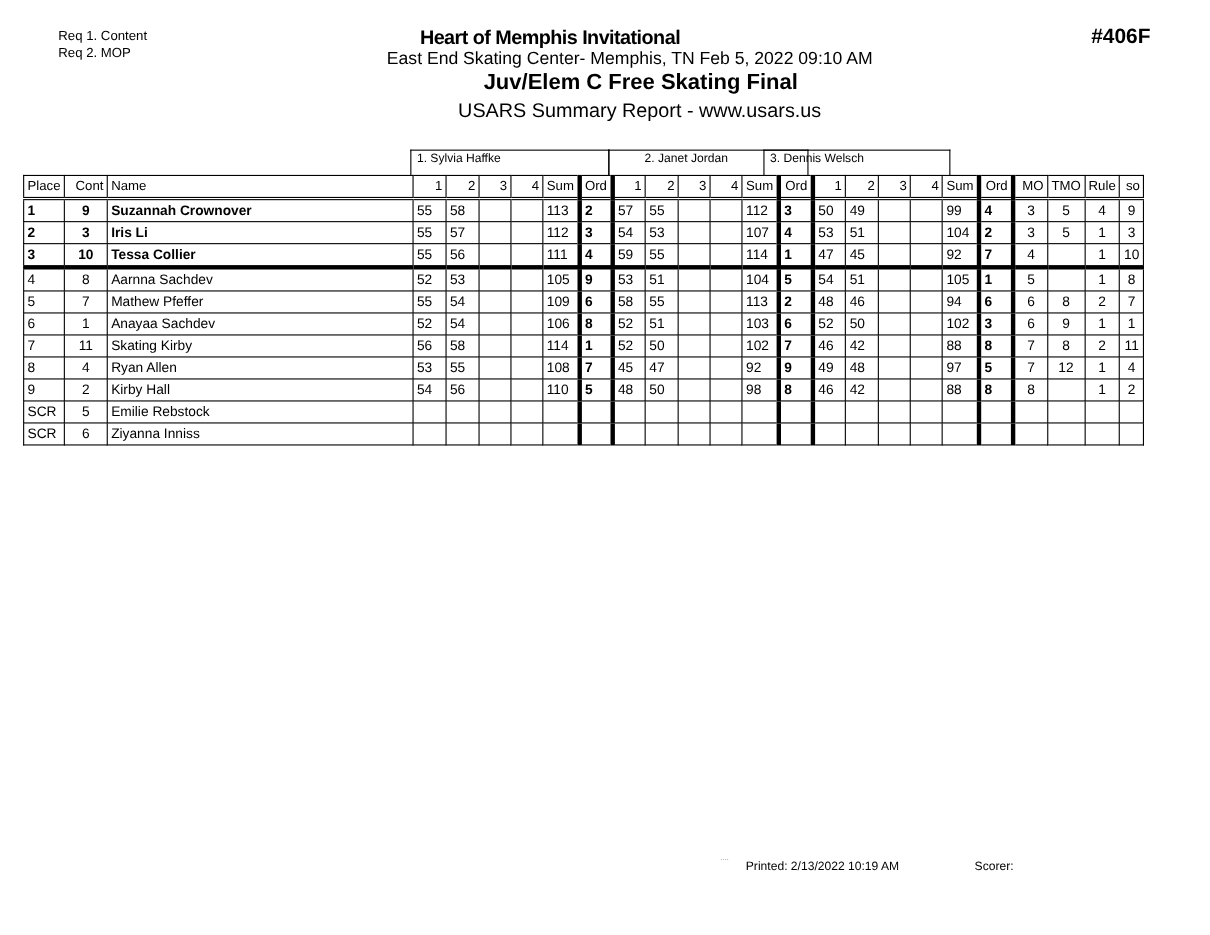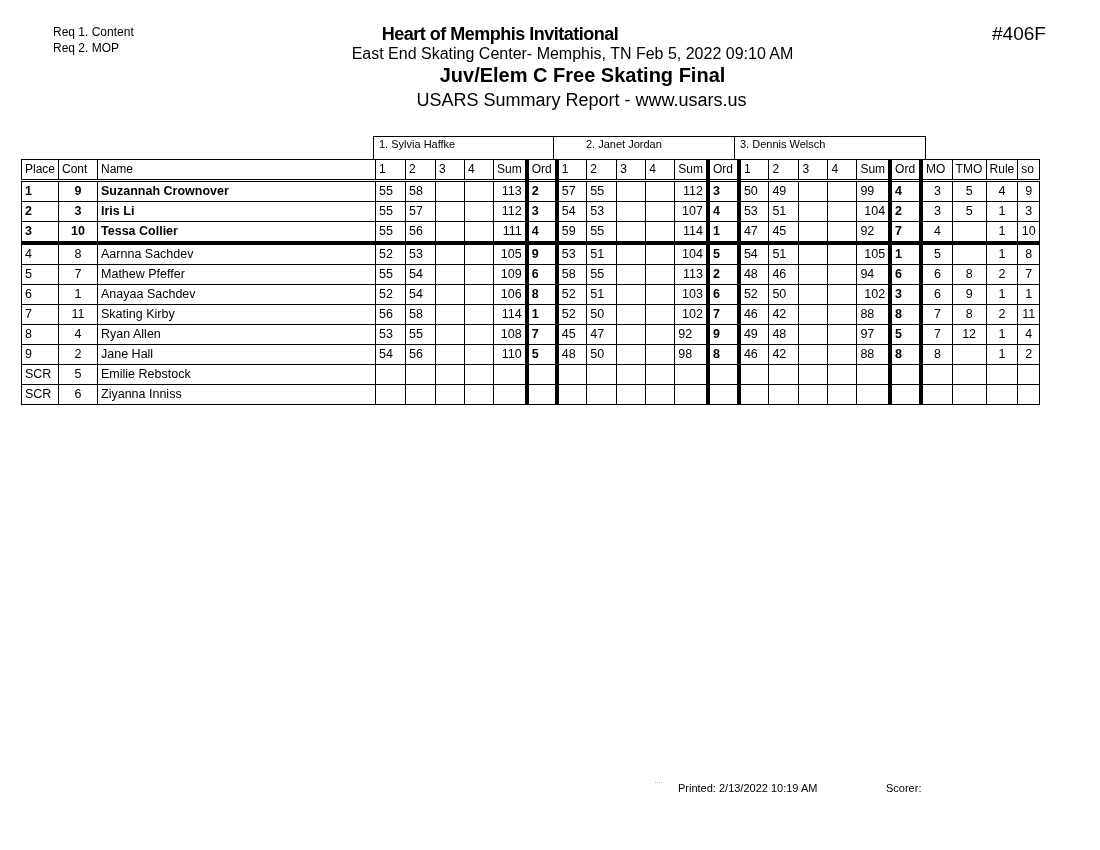--- a/index.html
+++ b/index.html
@@ -4,32 +4,32 @@
 <style>
   html, body { margin:0; padding:0; background:#ffffff; }
   body { width:1100px; height:850px; position:relative; overflow:hidden;
          font-family:"Liberation Sans", sans-serif; color:#000; }
   .abs { position:absolute; white-space:nowrap;margin-left:30px; }
   .req { left:23px; font-size:12px; line-height:15px; }
   .title1 { left:0; width:940px; text-align:center; top:24px; font-size:18px; font-weight:bold; letter-spacing:-0.5px; }
   .title2 { left:0; width:1085px; text-align:center; top:45px; font-size:16px; }
   .title3 { left:0; width:1105px; text-align:center; top:64px; font-size:20px; font-weight:bold; }
   .title4 { left:0; width:1103px; text-align:center; top:90px; font-size:18px; }
-  .event-no { left:962px; top:23px; font-size:19px; font-weight:normal; }
+  .event-no { left:962px; top:23px; font-size:19px; font-weight:bold; }
 
   .judge-box { position:absolute; top:136px; height:24px; border:1px solid #000; border-bottom:none;
                font-size:11px; padding-left:5px; line-height:14px; box-sizing:border-box; }
 
   table.grid { position:absolute; left:21px; top:159px; border-collapse:collapse; table-layout:fixed;padding-left:48px; }
   table.grid td { border:1px solid #000; height:19px; padding:0 3px; font-size:12.5px;
                   line-height:19px; overflow:hidden; white-space:nowrap; box-sizing:border-box; }
-  table.grid tr.hdr td { height:18px; font-size:12px; text-align:left; border-bottom:3px double #000; }
+  table.grid tr.hdr td { height:18px; font-size:12px; text-align:right; border-bottom:3px double #000; }
   table.grid tr.hdr td.lft { text-align:left; }
   td.c { text-align:center; }
-  td.r { text-align:right; }
+  td.r { }
   td.l { text-align:left; }
   td.b { font-weight:bold; }
   td.thickR { border-right:4px solid #000 !important; }
   tr.podium td { font-weight:bold; }
   tr.podium td.nb { font-weight:normal; }
   tr.sep td { border-bottom:4px solid #000; }
 
   .footer { top:782px; font-size:11px; }
   .tiny { font-size:6px; vertical-align:top; position:relative; top:-1px; }
 </style>
@@ -39,21 +39,21 @@
 <div class="abs req" style="top:25px;">Req  1.  Content</div>
 <div class="abs req" style="top:41px;">Req  2.  MOP</div>
 <div class="abs title1">Heart of Memphis Invitational</div>
 <div class="abs title2">East End Skating Center- Memphis, TN  Feb 5, 2022  09:10 AM</div>
 <div class="abs title3">Juv/Elem C Free Skating  Final</div>
 <div class="abs title4">USARS Summary Report - www.usars.us</div>
 <div class="abs event-no">#406F</div>
 
 <div class="judge-box" style="left:373px;width:181px;">1.  Sylvia Haffke</div>
 <div class="judge-box" style="left:553px;width:182px;padding-left:32px;">2.  Janet  Jordan</div>
-<div class="judge-box" style="left:734px;width:192px;">3.  Dennis Welsch</div>
+<div class="judge-box" style="left:694px;width:170px;">3.  Dennis Welsch</div>
 
 <table class="grid">
   <colgroup>
     <col style="width:35px">
       <col style="width:39px">
       <col style="width:278px">
     <col style="width:30px">
       <col style="width:30px">
       <col style="width:29px">
       <col style="width:29px">
@@ -316,21 +316,21 @@
         <td class="l nb thickR">97</td>
         <td class="l b thickR">5</td>
         <td class="c nb">7</td>
         <td class="c nb">12</td>
         <td class="c nb">1</td>
         <td class="c nb">4</td>
       </tr>
       <tr>
         <td class="l">9</td>
         <td class="c">2</td>
-        <td class="l">Jane Hall</td>
+        <td class="l">Kirby Hall</td>
         <td class="l nb">54</td>
         <td class="l nb">56</td>
         <td class="l nb"></td>
         <td class="l nb"></td>
         <td class="r nb thickR">110</td>
         <td class="l b thickR">5</td>
         <td class="l nb">48</td>
         <td class="l nb">50</td>
         <td class="l nb"></td>
         <td class="l nb"></td>

